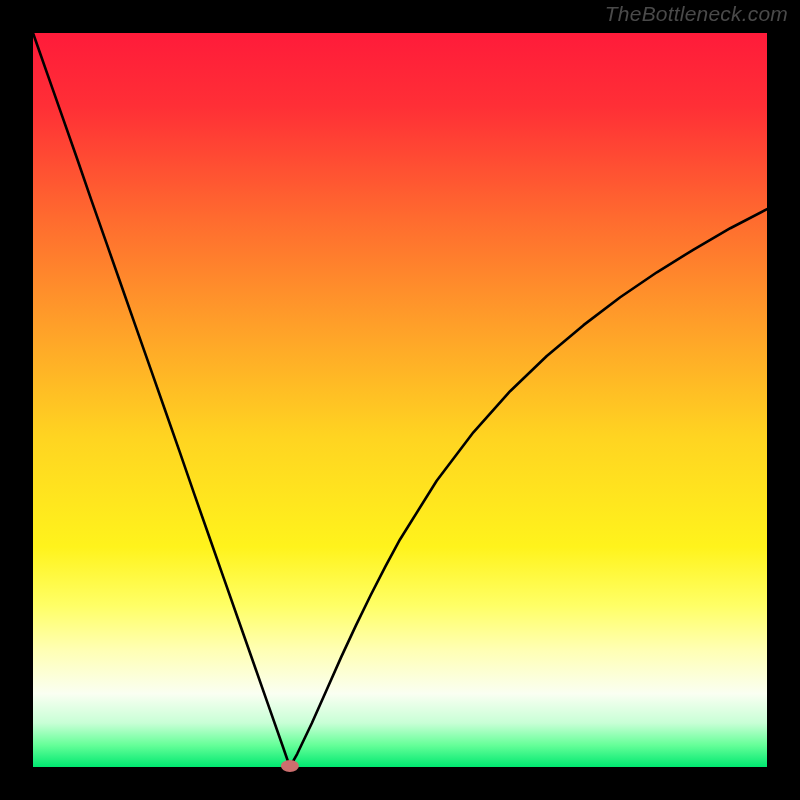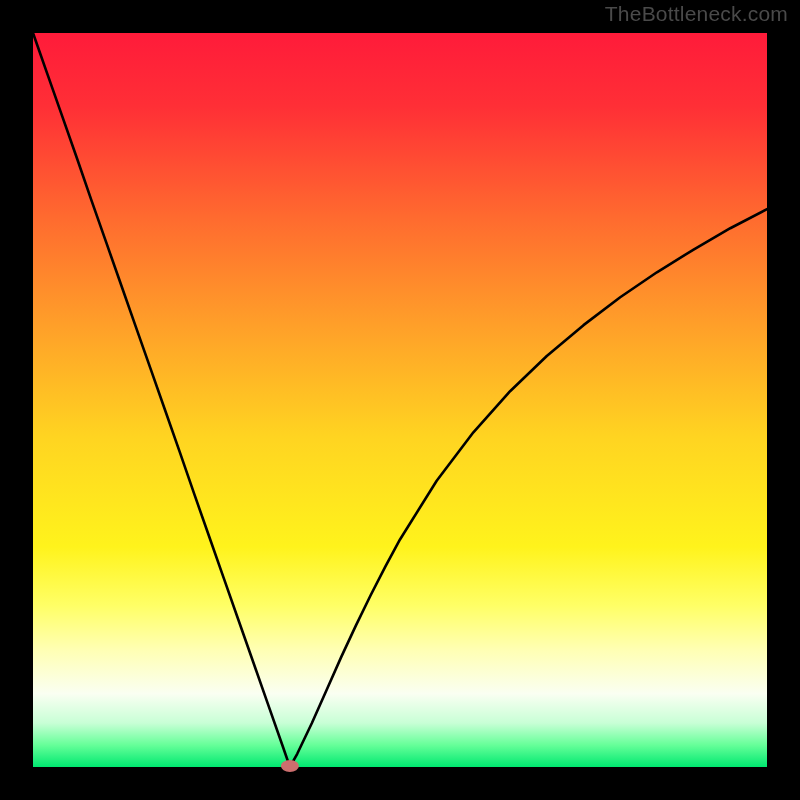--- a/index.html
+++ b/index.html
@@ -20,20 +20,21 @@
   }
   .watermark {
     position: absolute;
     top: 2px;
     right: 12px;
     color: #4a4a4a;
     font-size: 21px;
     font-weight: 400;
     letter-spacing: 0.2px;
     z-index: 5;
+    font-style: italic;
   }
   svg {
     position: absolute;
     left: 0;
     top: 0;
   }
 </style>
 </head>
 <body>
 

